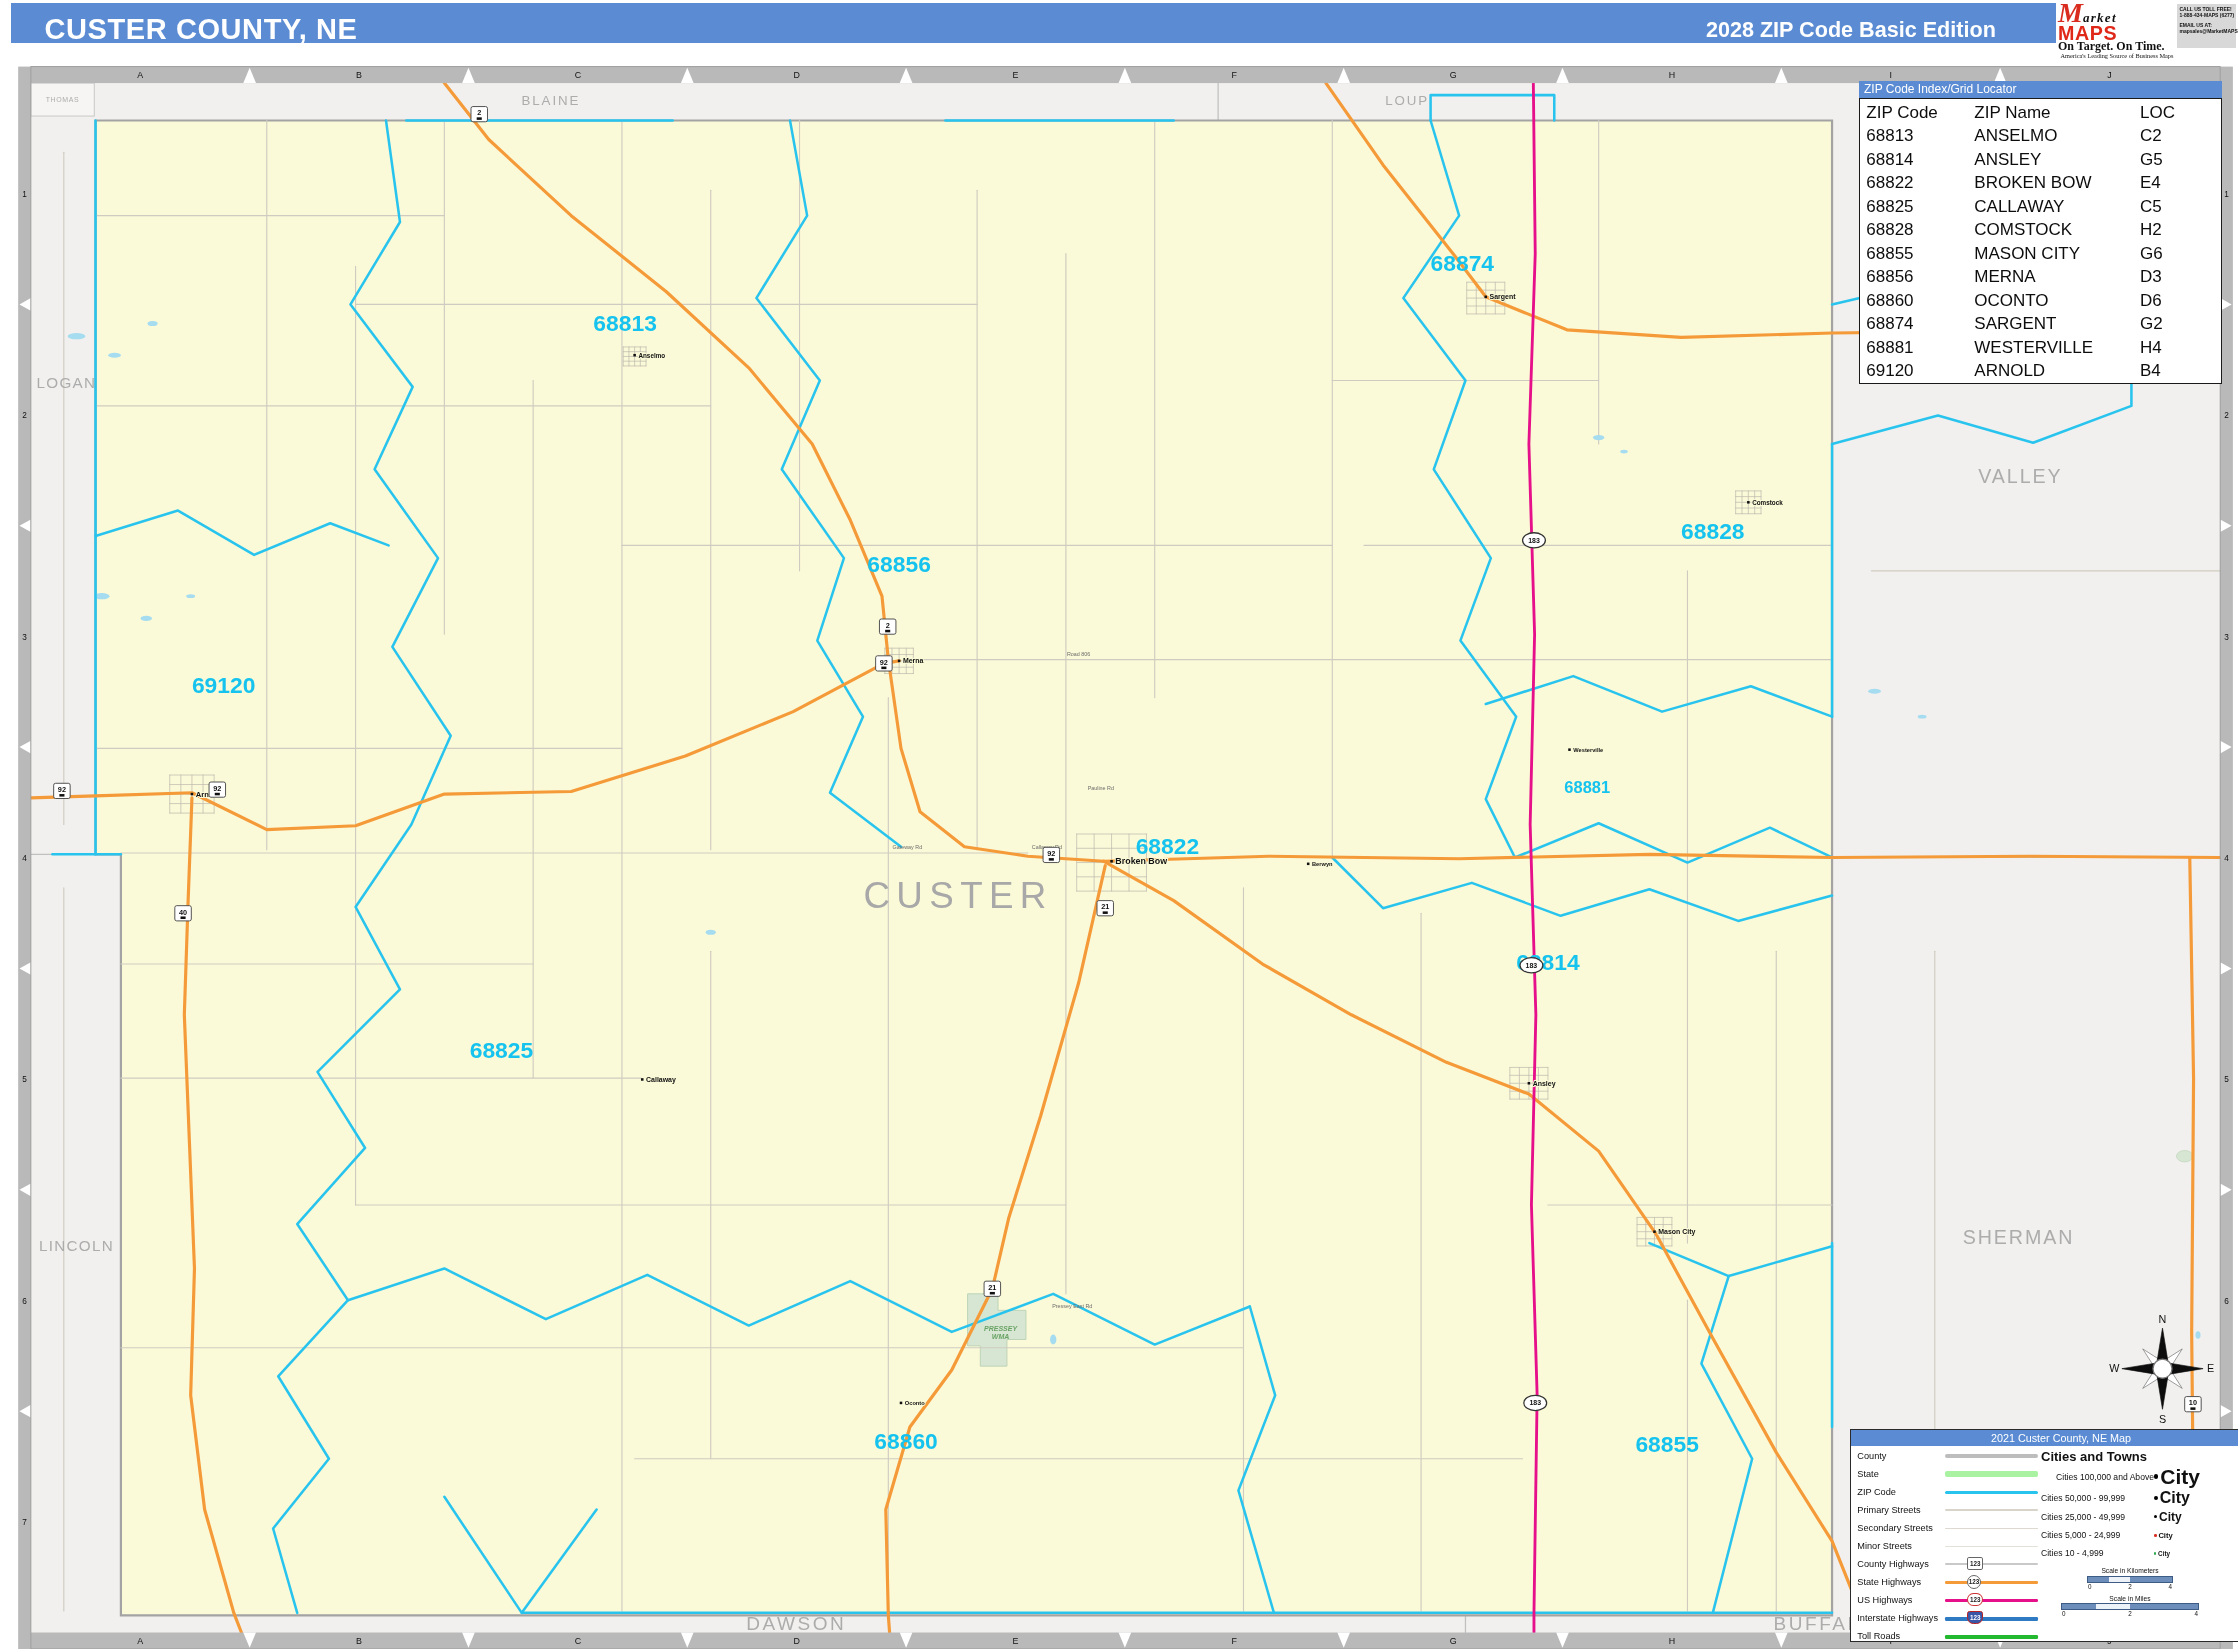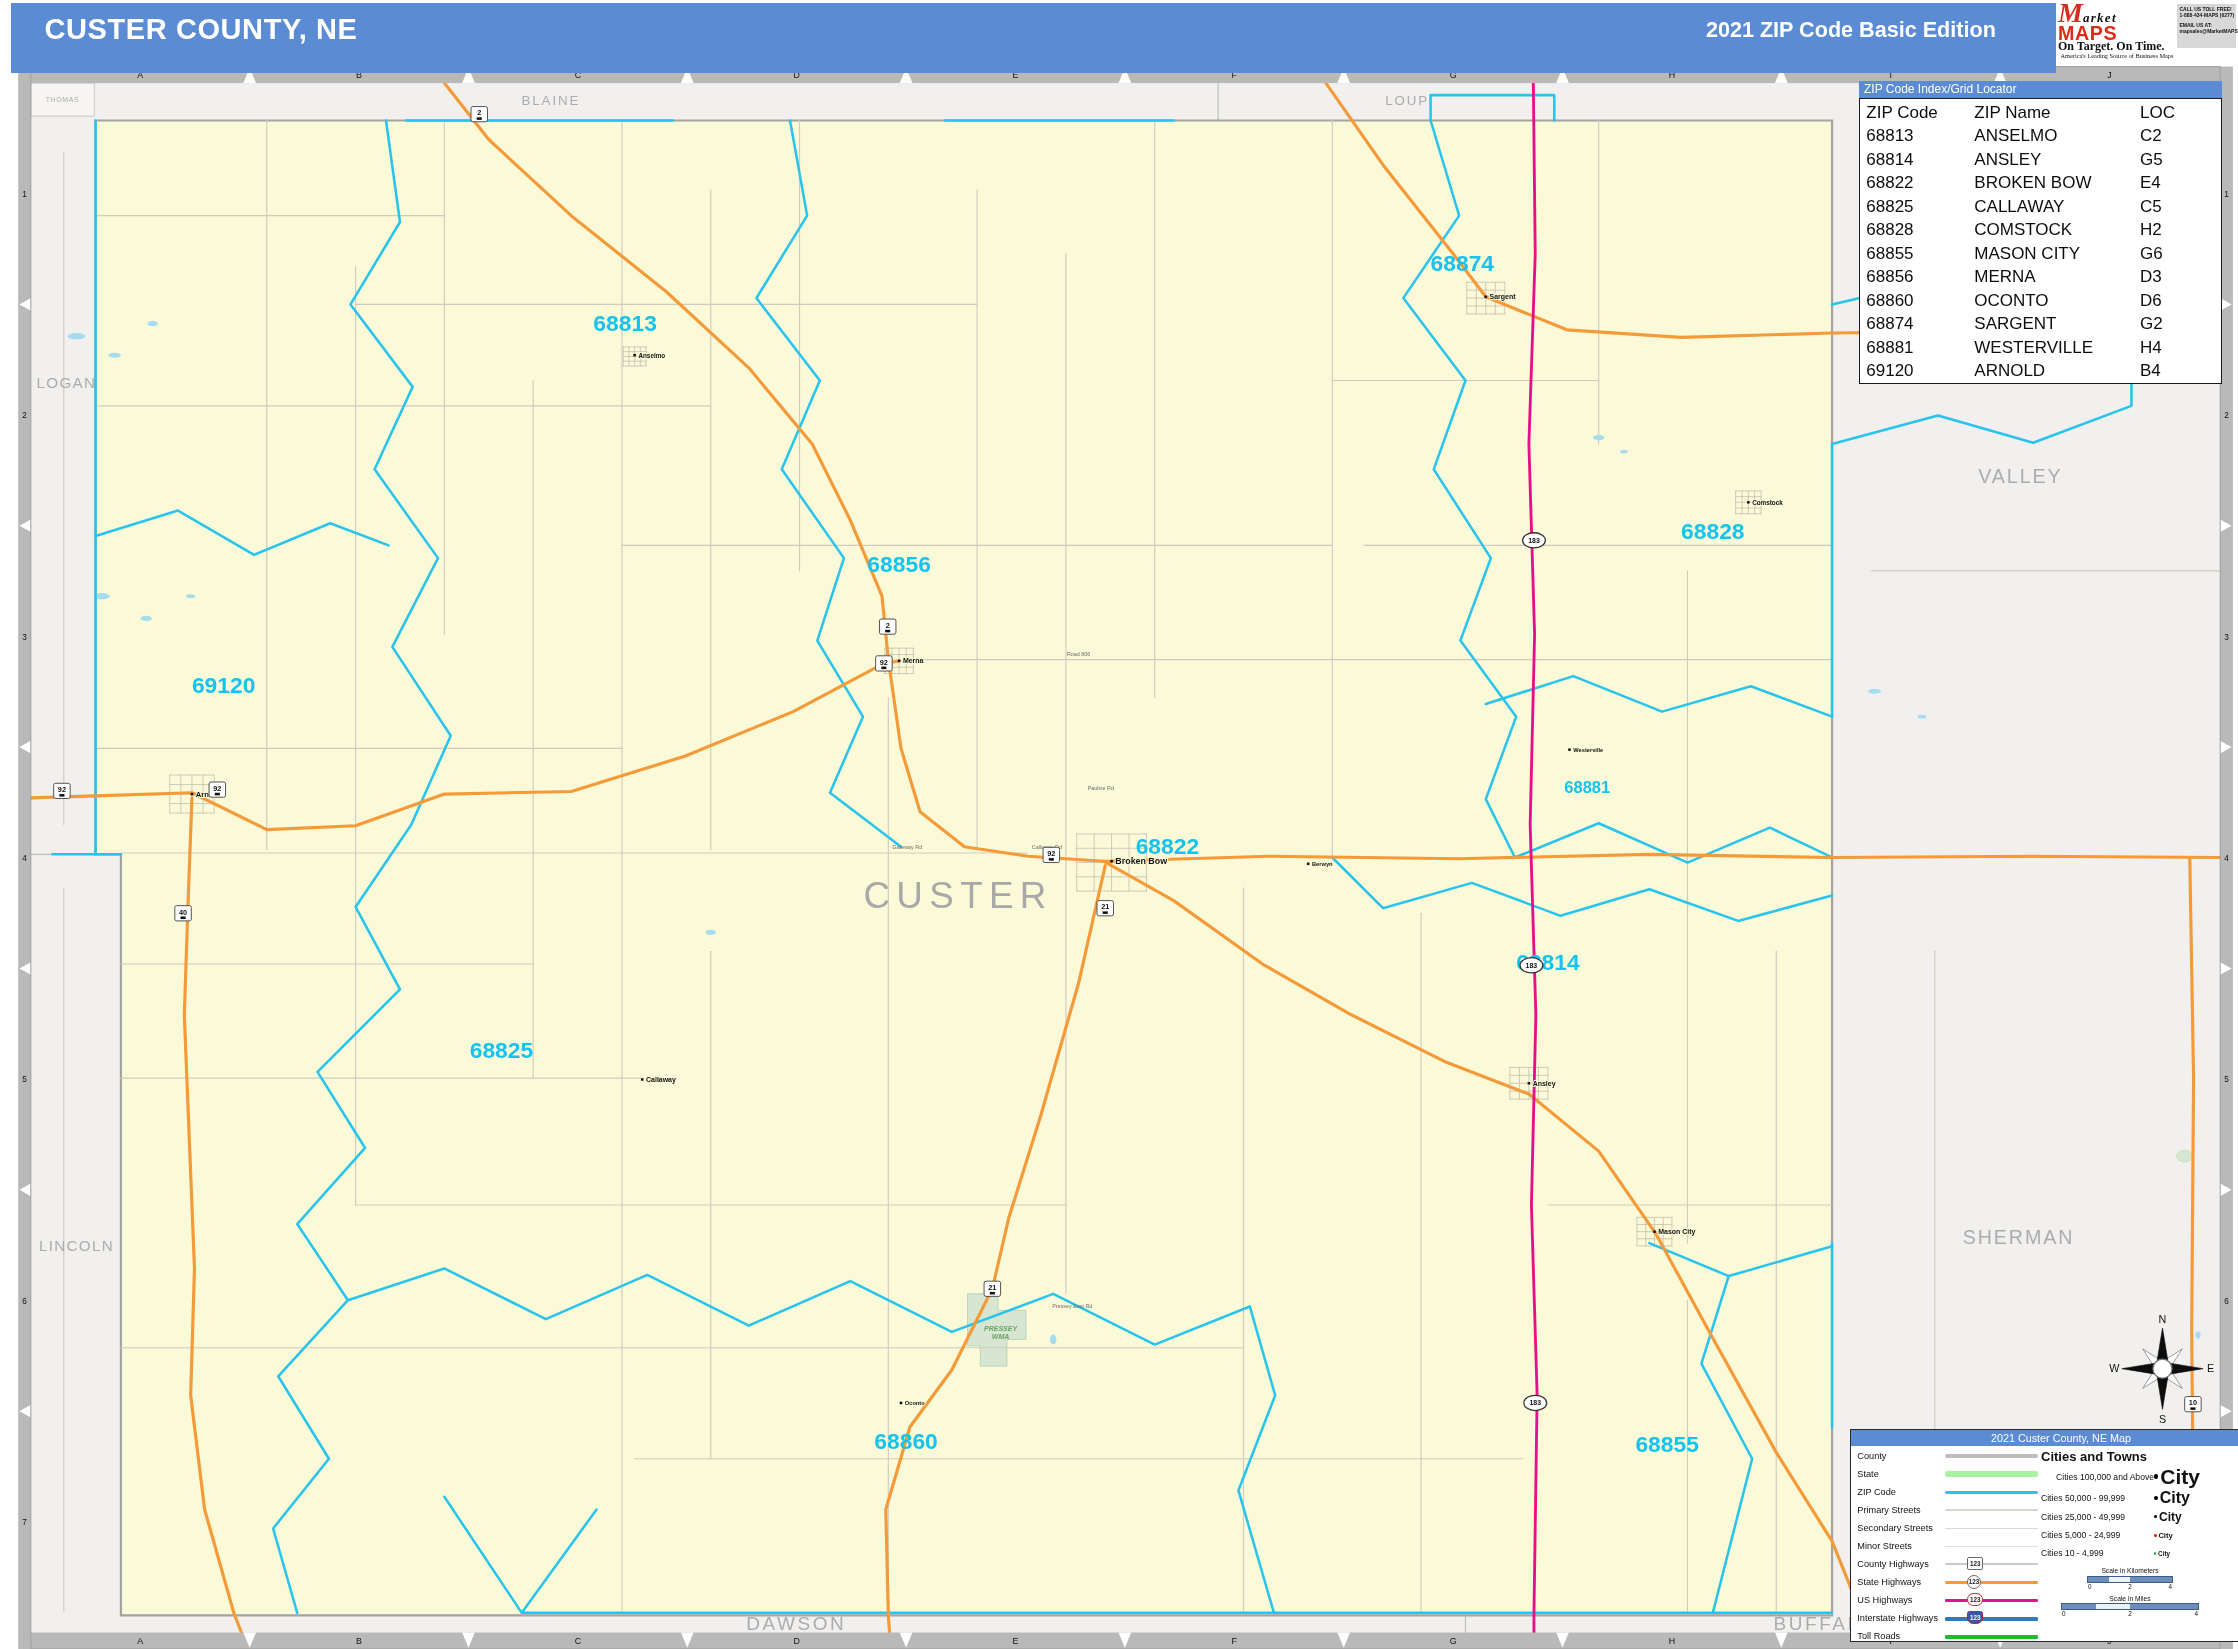--- a/index.html
+++ b/index.html
@@ -1,20 +1,20 @@
 <!DOCTYPE html>
 <html style="font-size:10px"><head>
 <meta charset="utf-8">
 <style>
   html,body{margin:0;padding:0;background:#fff;}
   #root{position:relative;width:2239px;height:1649px;background:#fff;overflow:hidden;
         font-family:"Liberation Sans",sans-serif;}
   svg text{font-family:"Liberation Sans",sans-serif;}
   
-  .titlebar{position:absolute;left:11.4px;top:3.2px;width:2045px;height:70px;background:#5b8cd3;}
+  .titlebar{position:absolute;left:11.4px;top:3.2px;width:2045px;height:40px;background:#5b8cd3;}
   .titlebar .maintitle{position:absolute;left:33px;top:0;height:53px;line-height:53px;
         color:#fff;font-size:29px;font-weight:bold;letter-spacing:0.6px;}
   .titlebar .edition{position:absolute;left:1643px;top:0;width:393px;height:53px;line-height:53px;
         text-align:center;color:#fff;font-size:21.6px;font-weight:bold;}
   .logo{position:absolute;left:2058px;top:1.3px;width:118px;height:58px;}
   .logo-top{font-family:"Liberation Serif",serif;font-style:italic;line-height:23px;white-space:nowrap;}
   .logo-m{color:#d92c1f;font-size:28px;font-weight:bold;}
   .logo-arket{color:#111;font-size:13px;font-weight:bold;letter-spacing:1.3px;}
   .logo-maps{color:#e02818;font-size:19.7px;font-weight:bold;letter-spacing:0.6px;
         margin-top:-6.3px;line-height:18px;}
@@ -428,21 +428,21 @@
       <polygon points="3500,1866 3500,1886 3518,1876" fill="#fff"></polygon>
       <text x="38" y="2404.5" text-anchor="middle" font-size="13" fill="#111" font-weight="normal">7</text>
       <text x="3510" y="2404.5" text-anchor="middle" font-size="13" fill="#111" font-weight="normal">7</text>
       <polygon points="48,2215 48,2235 30,2225" fill="#fff"></polygon>
       <polygon points="3500,2215 3500,2235 3518,2225" fill="#fff"></polygon>
       <rect x="48" y="105" width="3452" height="2495" fill="none" stroke="#9A9A9A" stroke-width="1.5"></rect>
     </svg>
 
   <div class="titlebar">
     <div class="maintitle">CUSTER COUNTY, NE</div>
-    <div class="edition">2021 ZIP Code Basic Edition</div>
+    <div class="edition">2028 ZIP Code Basic Edition</div>
   </div>
 
   <div class="logo">
     <div class="logo-top"><span class="logo-m">M</span><span class="logo-arket">arket</span></div>
     <div class="logo-maps">MAPS</div>
     <div class="logo-tag">On Target.  On Time.</div>
     <div class="logo-sub">America's Leading Source of  Business Maps</div>
   </div>
 
   <div class="contact">

